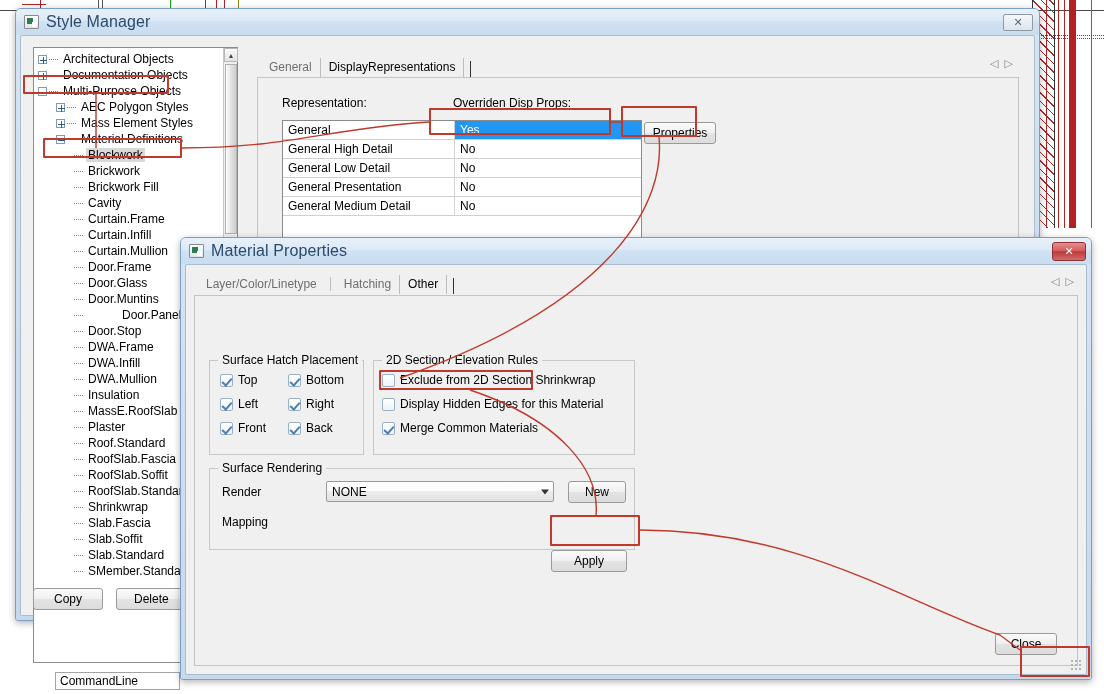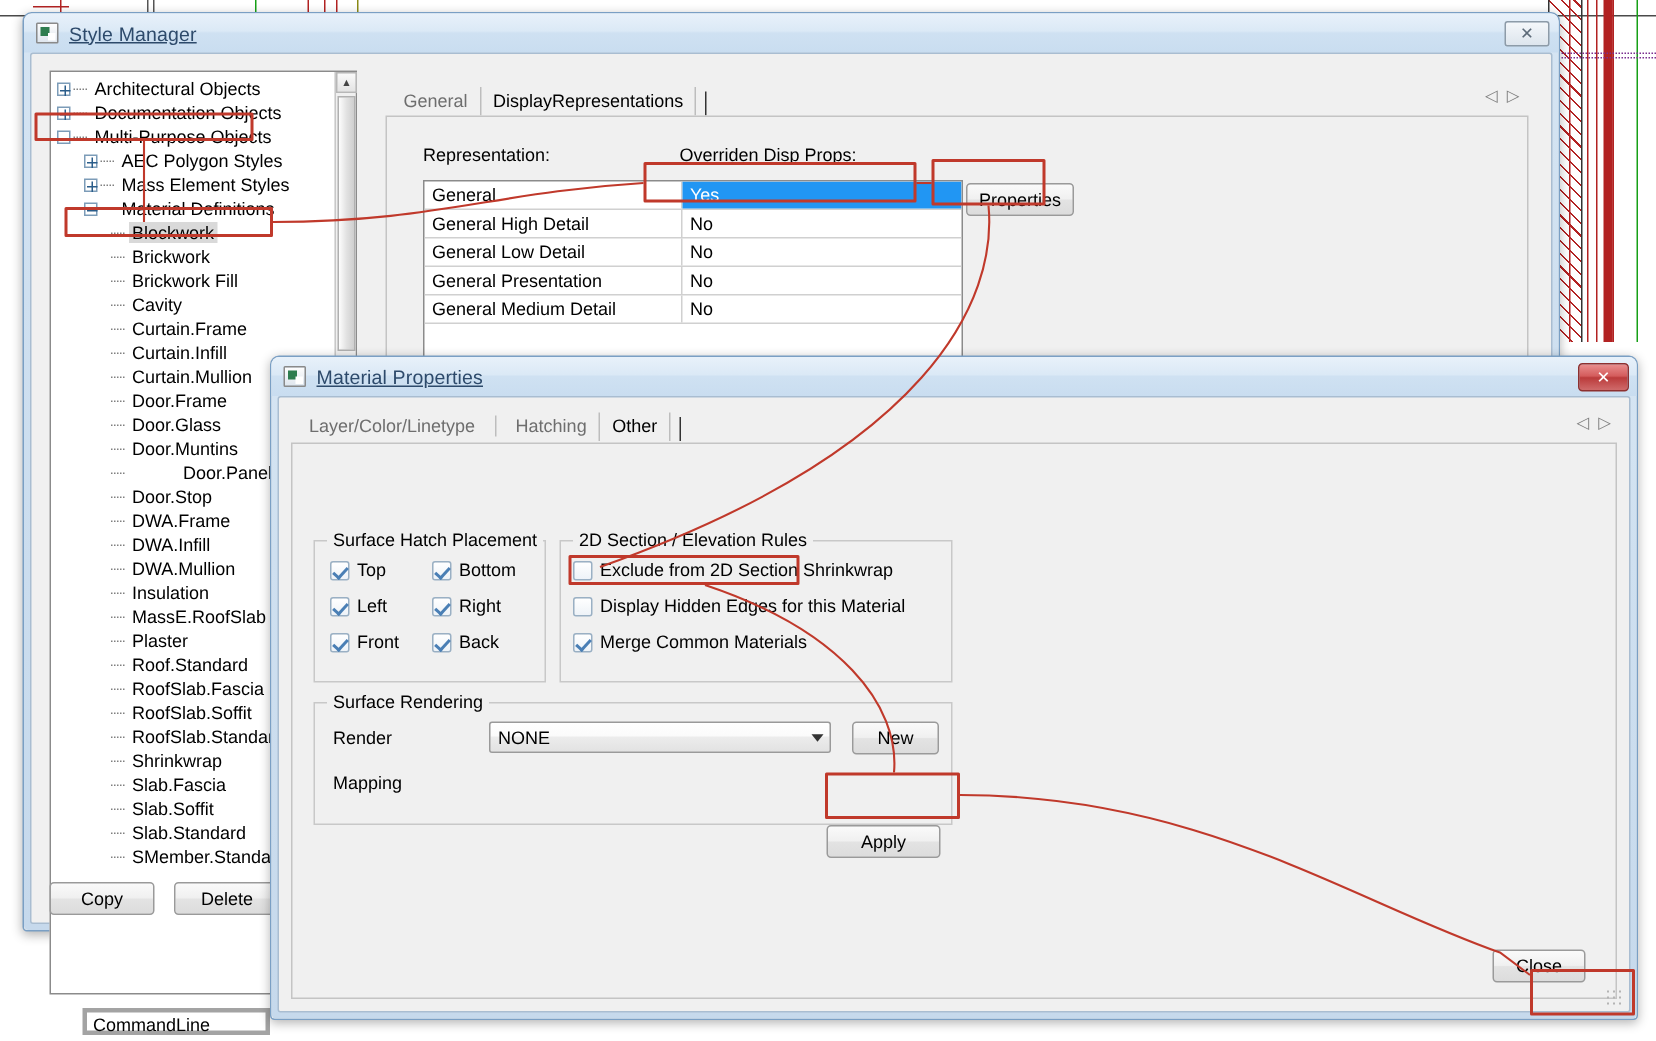--- a/index.html
+++ b/index.html
@@ -56,21 +56,21 @@
     border: 1px solid #8a8a8a; position: relative; border-radius: 1px;
   }
   .title-icon:before {
     content: ""; position: absolute; left: 2px; top: 2px; width: 6px; height: 6px;
     background: #2f7d4f;
   }
   .title-icon:after {
     content: ""; position: absolute; right: 1px; bottom: 1px; width: 5px; height: 5px;
     background: #ffffff;
   }
-  .title-text { font-size: 13px; color: #2d4a6b; letter-spacing: .1px; text-decoration: underline; }
+  .title-text { font-size: 16px; color: #2d4a6b; letter-spacing: .1px; }
 
   .close-sq {
     position: absolute; top: 5px; right: 6px;
     width: 30px; height: 17px;
     border: 1px solid #8d9ba8; border-radius: 2px;
     background: linear-gradient(to bottom,#f4f7fa,#dde5ed);
     display: flex; align-items: center; justify-content: center;
     font-size: 11px; color: #5c6a78; font-family: "DejaVu Sans", sans-serif;
     cursor: pointer;
   }
@@ -222,21 +222,21 @@
     width: 17px; height: 16px; border: 1px solid #a0a0a0;
     background: linear-gradient(to bottom,#fbfbfb,#e6e6e6);
     display:flex;align-items:center;justify-content:center; font-size:8px; color:#707070;
   }
   .modeltab {
     margin-left: 4px; font-size: 12px; font-weight: bold; color: #000;
     padding: 0 6px;
   }
   .cmdline {
     position: absolute; left: 55px; top: 672px; width: 125px; height: 18px;
-    background: #fff; border: 3px solid #a3a3a3; font-size: 12px;
+    background: #fff; border: 1px solid #a3a3a3; font-size: 12px;
     padding: 1px 4px; color: #000;
   }
   .cad-minibox {
     position: absolute; left: 55px; top: 608px; width: 125px; height: 35px;
     background: #fff; border: 1px solid #9a9a9a; overflow:hidden;
   }
 </style>
 </head>
 <body>
 

